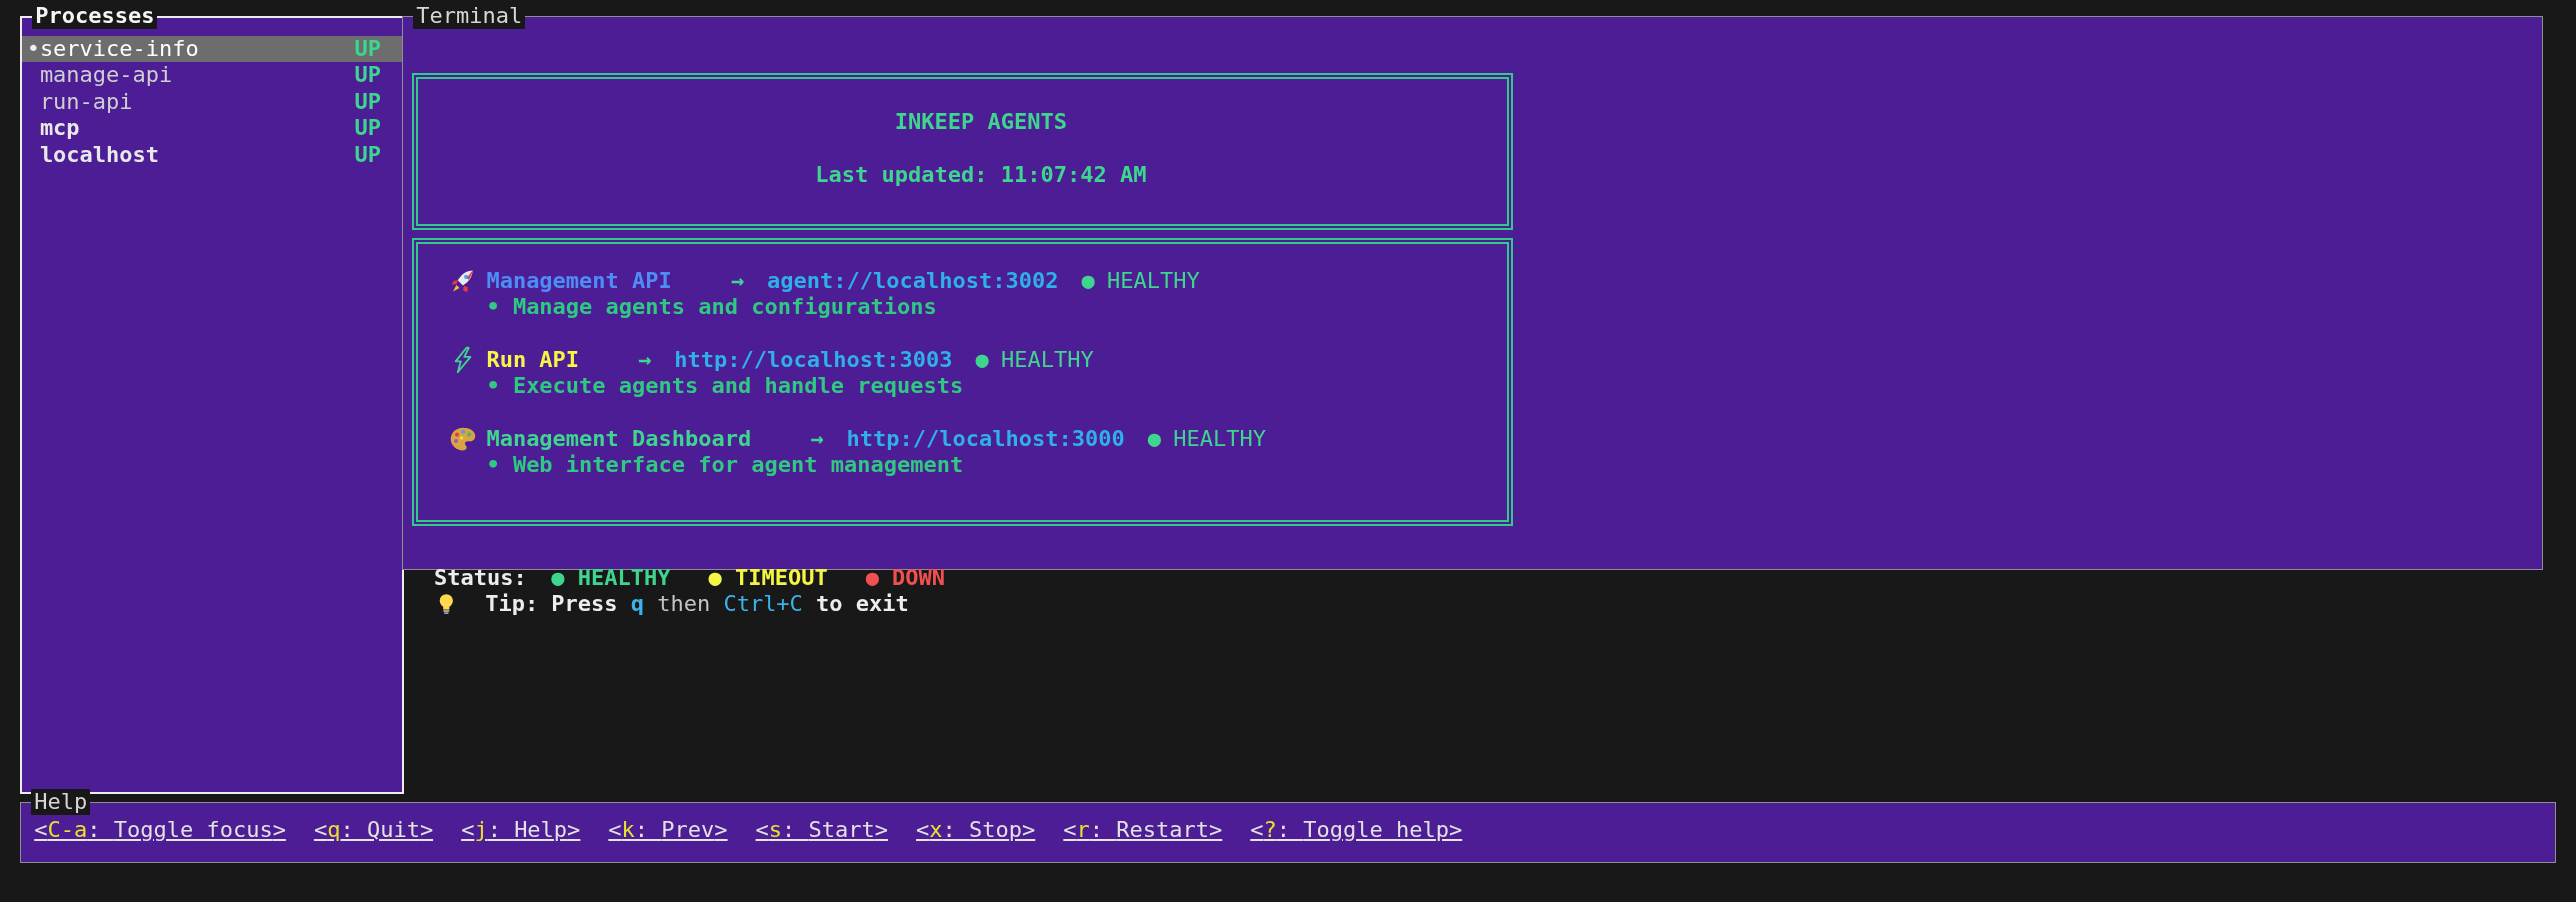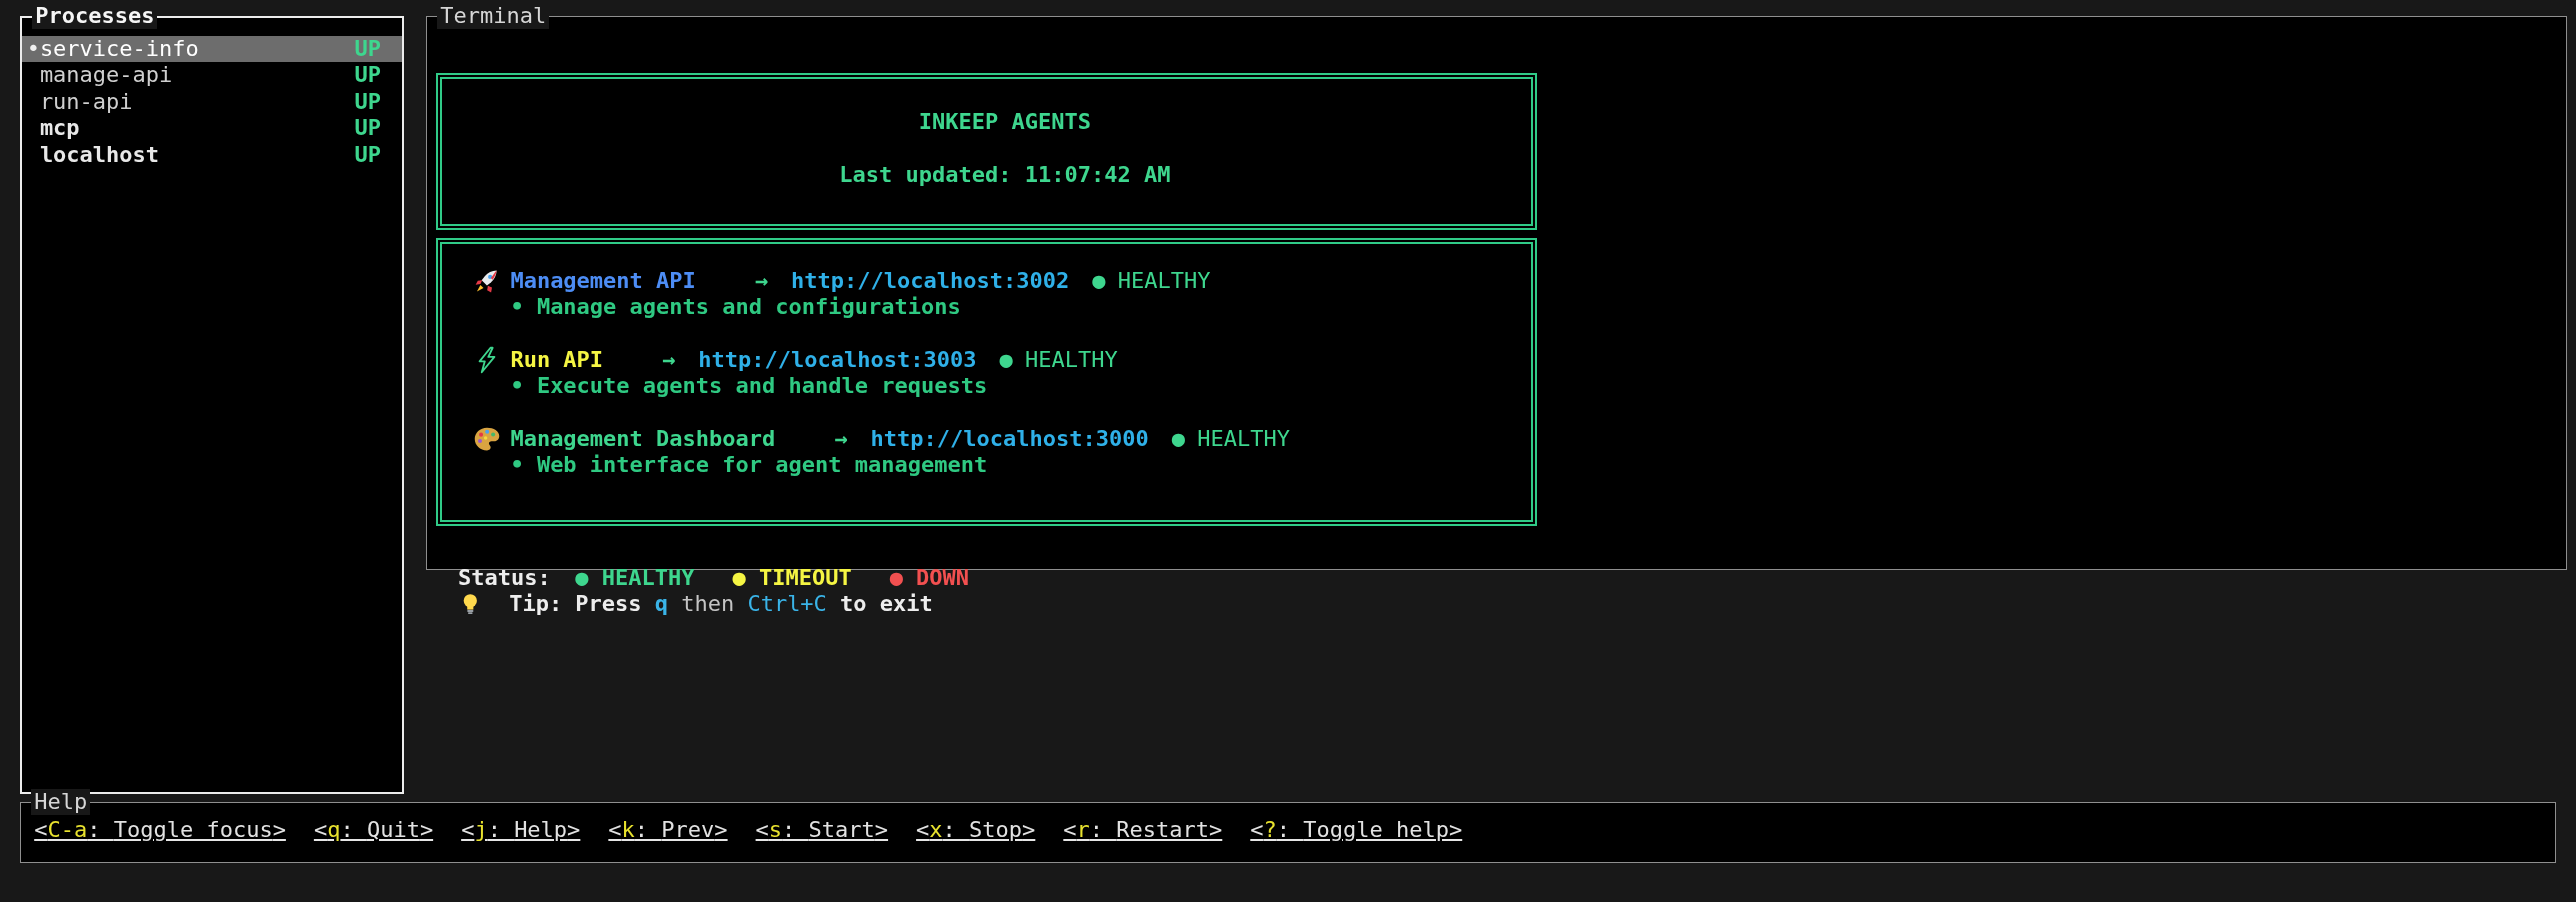--- a/index.html
+++ b/index.html
@@ -6,21 +6,21 @@
   html, body { width: 2576px; height: 903px; }
   body {
     background: #181818;
     font-family: "DejaVu Sans Mono", "Liberation Mono", monospace;
     font-size: 22px;
     line-height: 26.4px;
     color: #e6e6e6;
     position: relative;
     overflow: hidden;
   }
-  .panel { position: absolute; background: #000000; }
+  .panel { position: absolute; background: #4c1d95; }
   .panel-label {
     position: absolute;
     top: -14px; left: 10.4px;
     background: #181818;
     padding: 0 2.8px;
     height: 26.4px; line-height: 26.4px;
     color: #d6d6d6;
     white-space: pre;
   }
   
@@ -37,21 +37,21 @@
     white-space: pre;
   }
   .proc-row .bullet { display: inline-block; width: 13.2px; color: #f0f0f0; }
   .proc-row .proc-name { flex: 1; color: #cfcfcf; }
   .proc-row.selected { background: #6d6d6d; }
   .proc-row.selected .proc-name { color: #ffffff; }
   .proc-row.bold .proc-name { font-weight: bold; color: #e8e8e8; }
   .proc-row .proc-status { font-weight: bold; color: #3ed68e; }
   
   #terminal-panel {
-    left: 426px; top: 16px; width: 2141px; height: 554px;
+    left: 402px; top: 16px; width: 2141px; height: 554px;
     border: 1.9px solid #8f8f8f;
   }
   .green-box {
     position: absolute;
     width: 1101px;
     border: 6.6px double #30cb88;
     color: #3ed68e;
     padding-left: 36px;
   }
   #header-box { left: 9.4px; top: 56px; height: 157px; text-align: center; padding-top: 30px; }
@@ -151,21 +151,21 @@
             <path d="M27 4c-5.5.3-10 2.4-13.3 6.4l-3.8 4.8 6 6 4.8-3.8C24.6 14.1 26.7 9.5 27 4z" fill="#e8eaed"></path>
             <circle cx="19.6" cy="11.3" r="2.4" fill="#4aa3f0"></circle>
             <path d="M10.5 15l-5 .8L3 20.3l5.5-1z" fill="#e53946"></path>
             <path d="M17 21.5l-.8 5 4.5 2.5 1-5.5z" fill="#e53946"></path>
             <path d="M8.5 20.5L4.5 28l7.5-4z" fill="#ffc02e"></path>
             <path d="M27 4c-.6 3.8-2 7.3-4.6 10.6l-2-2C23 9.5 24.8 6 27 4z" fill="#e53946"></path>
           </svg>
         </span>
         <span class="svc-name blue">Management API</span>
         <span class="svc-arrow">→</span>
-        <span class="svc-url">http://localhost:3002</span>
+        <span class="svc-url">agent://localhost:3002</span>
         <span class="svc-dot">●</span>
         <span class="svc-health">HEALTHY</span>
       </div>
       <div class="svc-desc">• Manage agents and configurations</div>
     </div>
 
     <div class="service">
       <div class="svc-line">
         <span class="svc-icon">
           <svg viewBox="0 0 32 32">

